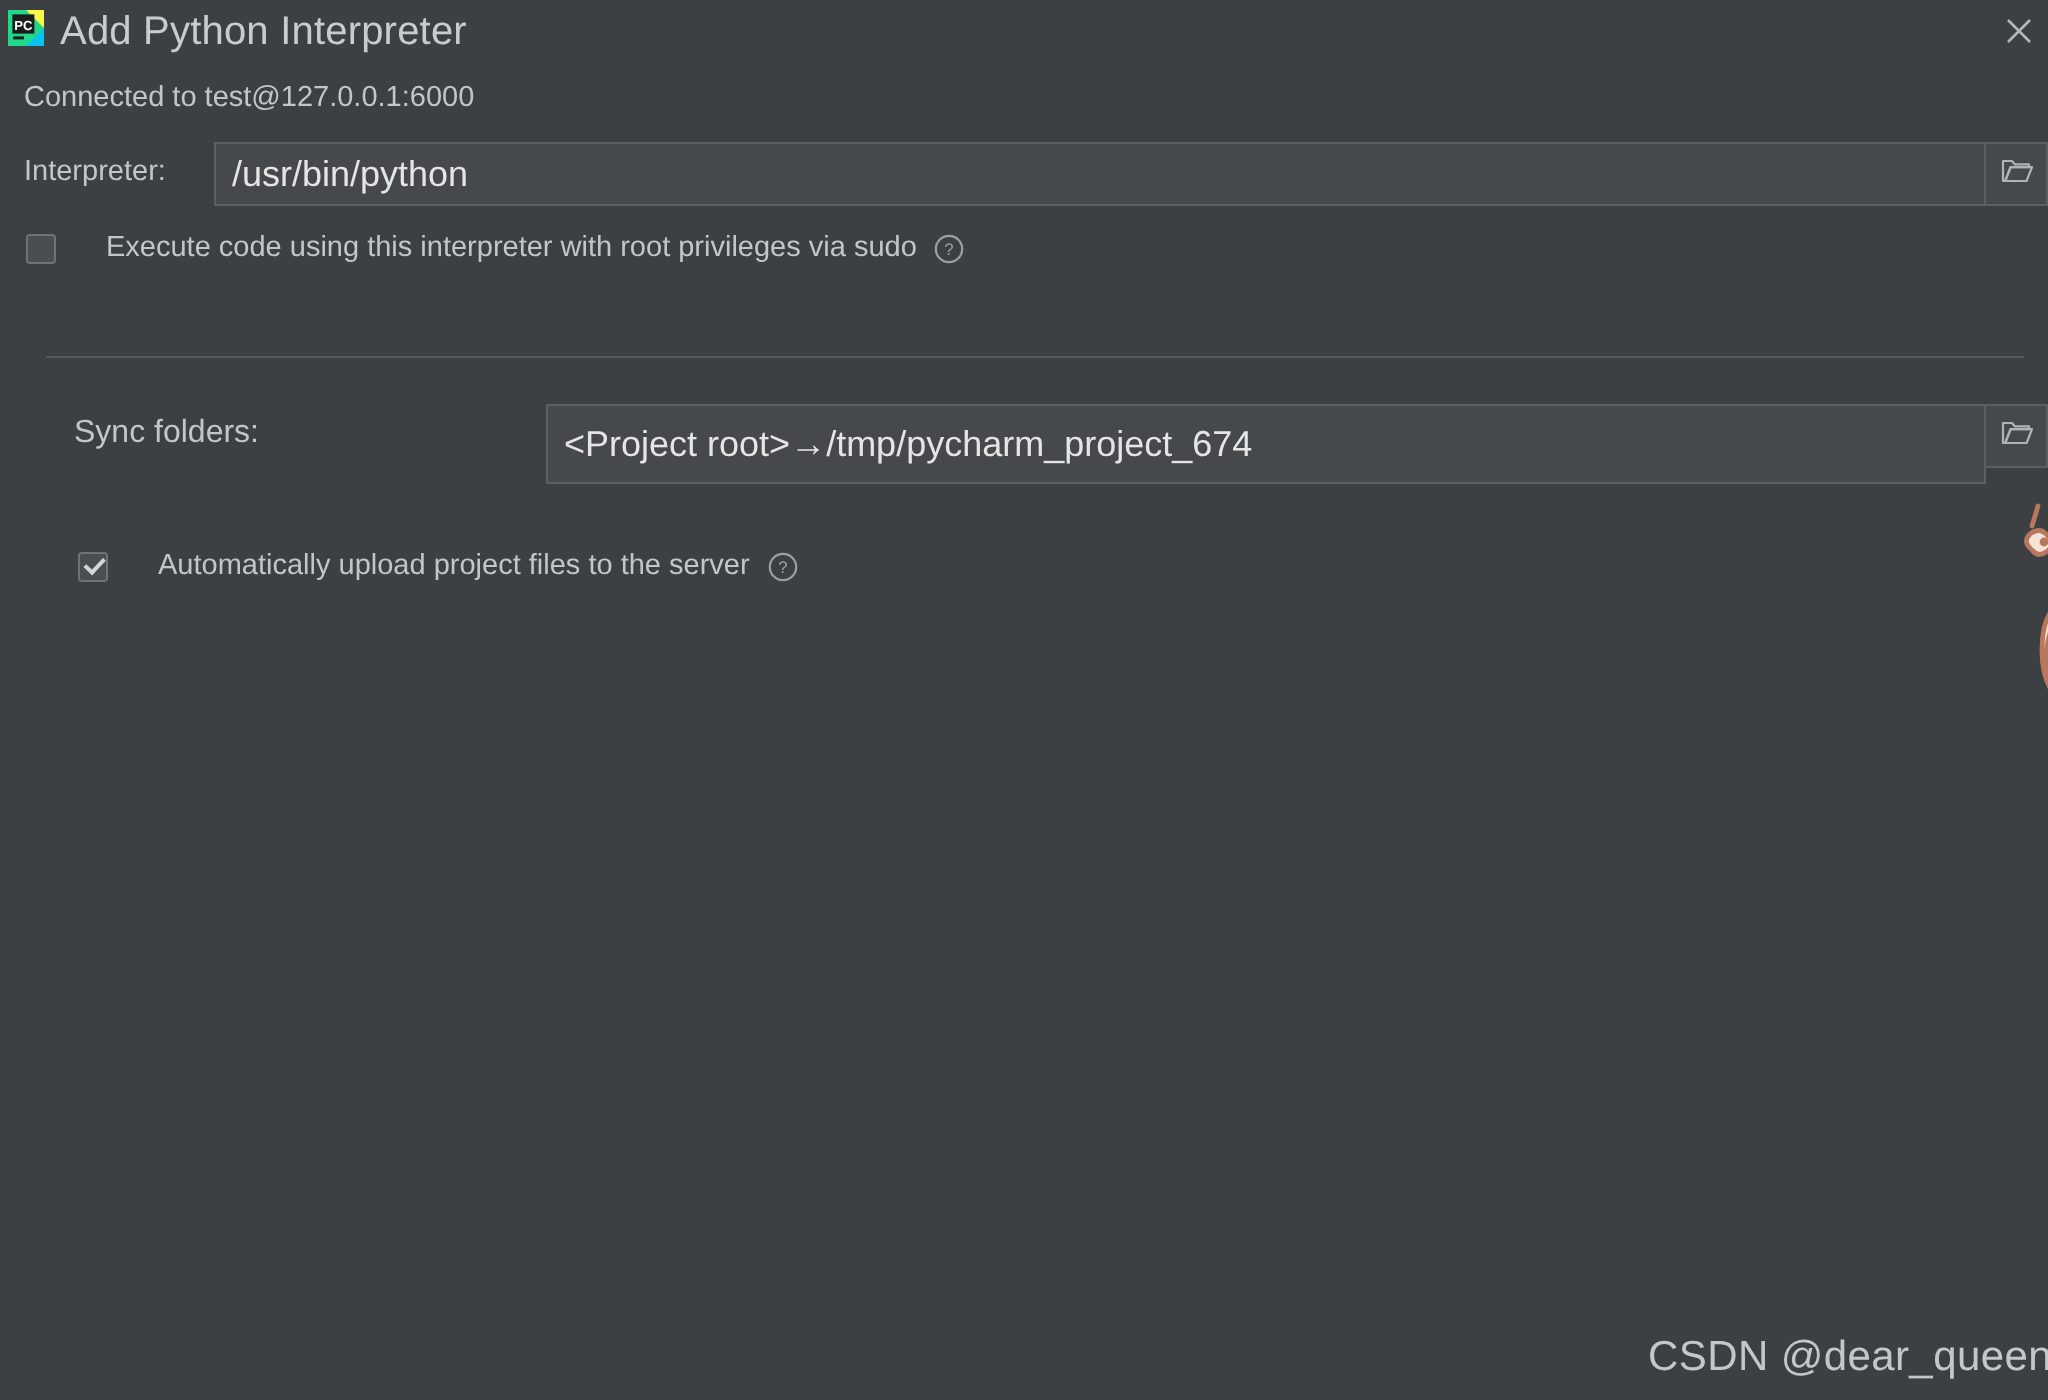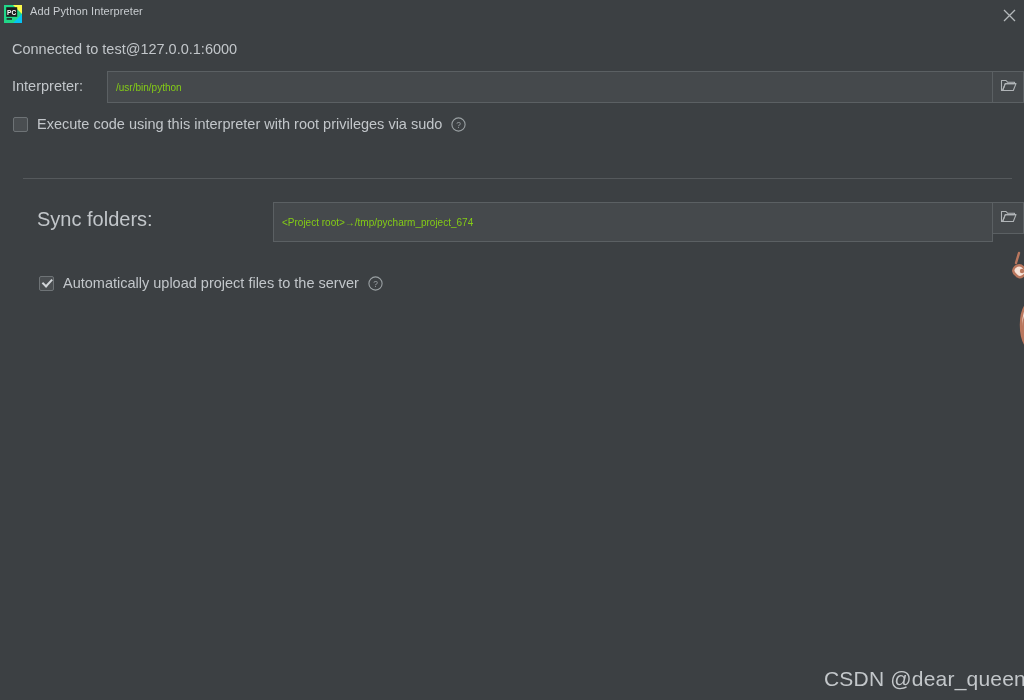--- a/index.html
+++ b/index.html
@@ -29,21 +29,21 @@
   }
   .app-icon {
     position: absolute;
     left: 4px; top: 5px;
     width: 18px; height: 18px;
   }
   .title-text {
     position: absolute;
     left: 30px;
     top: 5px;
-    font-size: 11px;
+    font-size: 20px;
     color: #c8ccd0;
     letter-spacing: 0.1px;
     white-space: nowrap;
   }
   .close-btn {
     position: absolute;
     right: 0; top: 0;
     width: 30px; height: 30px;
     display: flex;
     align-items: center;
@@ -77,22 +77,22 @@
   }
   .field {
     position: absolute;
     background: #45494c;
     border: 1px solid #5b6063;
     box-sizing: border-box;
     display: flex;
     align-items: center;
   }
   .field-text {
-    font-size: 10px;
-    color: #84cc16;
+    font-size: 18px;
+    color: #e5e5e5;
     padding-left: 8px;
     white-space: nowrap;
     overflow: hidden;
   }
   .browse-btn {
     position: absolute;
     width: 32px;
     background: #45494c;
     border: 1px solid #5b6063;
     box-sizing: border-box;
@@ -123,21 +123,21 @@
     content: "";
     display: block;
     width: 4px; height: 8px;
     border: solid #d2d6d9;
     border-width: 0 2px 2px 0;
     transform: rotate(43deg) translate(-0.5px,-1px);
   }
   .cb-label {
     font-size: 14.5px;
     color: #c2c6ca;
-    margin-left: 9px;
+    margin-left: 25px;
     white-space: nowrap;
   }
   .help-icon {
     margin-left: 9px;
     width: 15px; height: 15px;
     flex: none;
     cursor: pointer;
   }
   .help-icon svg { display: block; }
 
@@ -159,21 +159,21 @@
   .group-rule {
     flex: 1 1 auto;
     height: 1px;
     background: #55595c;
     margin-left: 11px;
   }
 
   .lbl-sync {
     position: absolute;
     left: 37px; top: 178px;
-    font-size: 20px;
+    font-size: 16px;
     color: #c2c6ca;
     white-space: nowrap;
   }
   #sync-field { left: 273px; top: 172px; width: 720px; height: 40px; }
   #sync-browse { left: 992px; top: 172px; height: 32px; }
 
   .hint {
     position: absolute;
     left: 277px; top: 213px;
     font-size: 14.5px;

